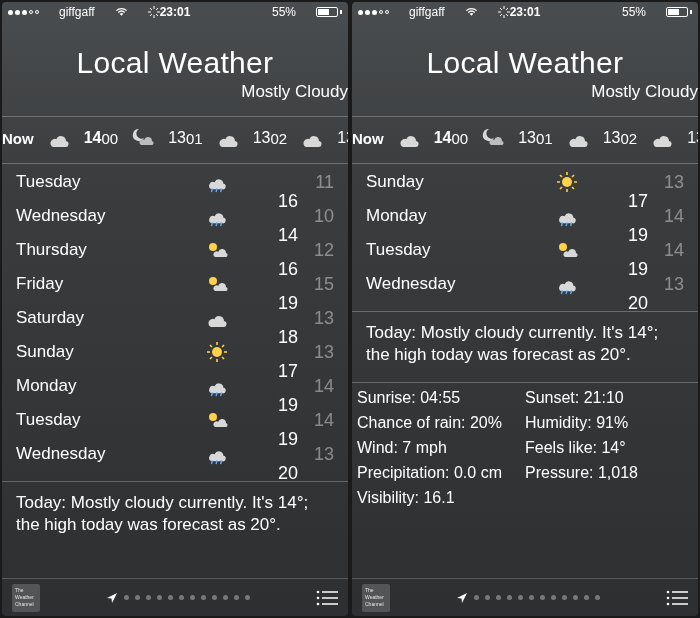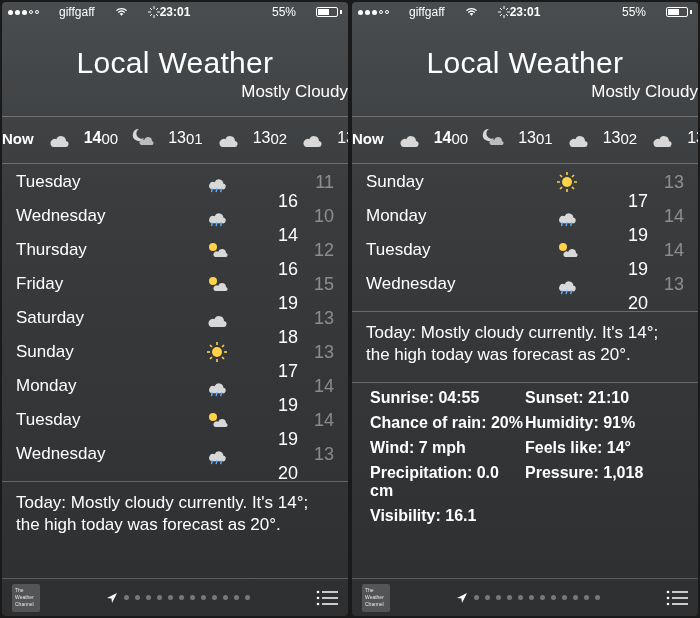--- a/index.html
+++ b/index.html
@@ -57,21 +57,21 @@
   
   .daily { padding:1px 14px 4px;}
   .day-row { display:flex; align-items:center; height:34px; font-size:17px; font-weight:300;}
   .day-row .dname { flex:1.4; }
   .day-row .dicon { width:50px; text-align:center;}
   .day-row .dhi { width:44px; text-align:right; font-size:18px; font-weight:400;margin-top:38px;}
   .day-row .dlo { width:36px; text-align:right; color:rgba(255,255,255,0.42); font-size:18px; font-weight:400;}
   
   .summary { padding:10px 14px; font-size:17px; line-height:22px; font-weight:300;}
   
-  .details { padding:6px 18px 10px; display:grid; grid-template-columns:1fr 1fr; row-gap:7px; font-size:16px; font-weight:700;}
+  .details { padding:6px 5px 10px; display:grid; grid-template-columns:1fr 1fr; row-gap:7px; font-size:16px; font-weight:400;}
   
   .bottom { margin-top:auto; height:38px; display:flex; align-items:center; padding:0 10px; border-top:1px solid rgba(255,255,255,0.2);}
   .twc { width:28px;height:28px;background:rgba(255,255,255,0.18);font-size:5px;line-height:7px;padding:3px;color:#e5e5e5;border-radius:2px;}
   .pager { flex:1; display:flex; justify-content:center; gap:6px; align-items:center;}
   .pager .pd { width:5px;height:5px;border-radius:50%;background:rgba(255,255,255,0.35);}
   .list-ic { width:22px;height:18px; }
   .list-ic line { stroke:#fff; stroke-width:1.4;}
   .list-ic circle { fill:#fff;}
   
   svg { display:block; }

